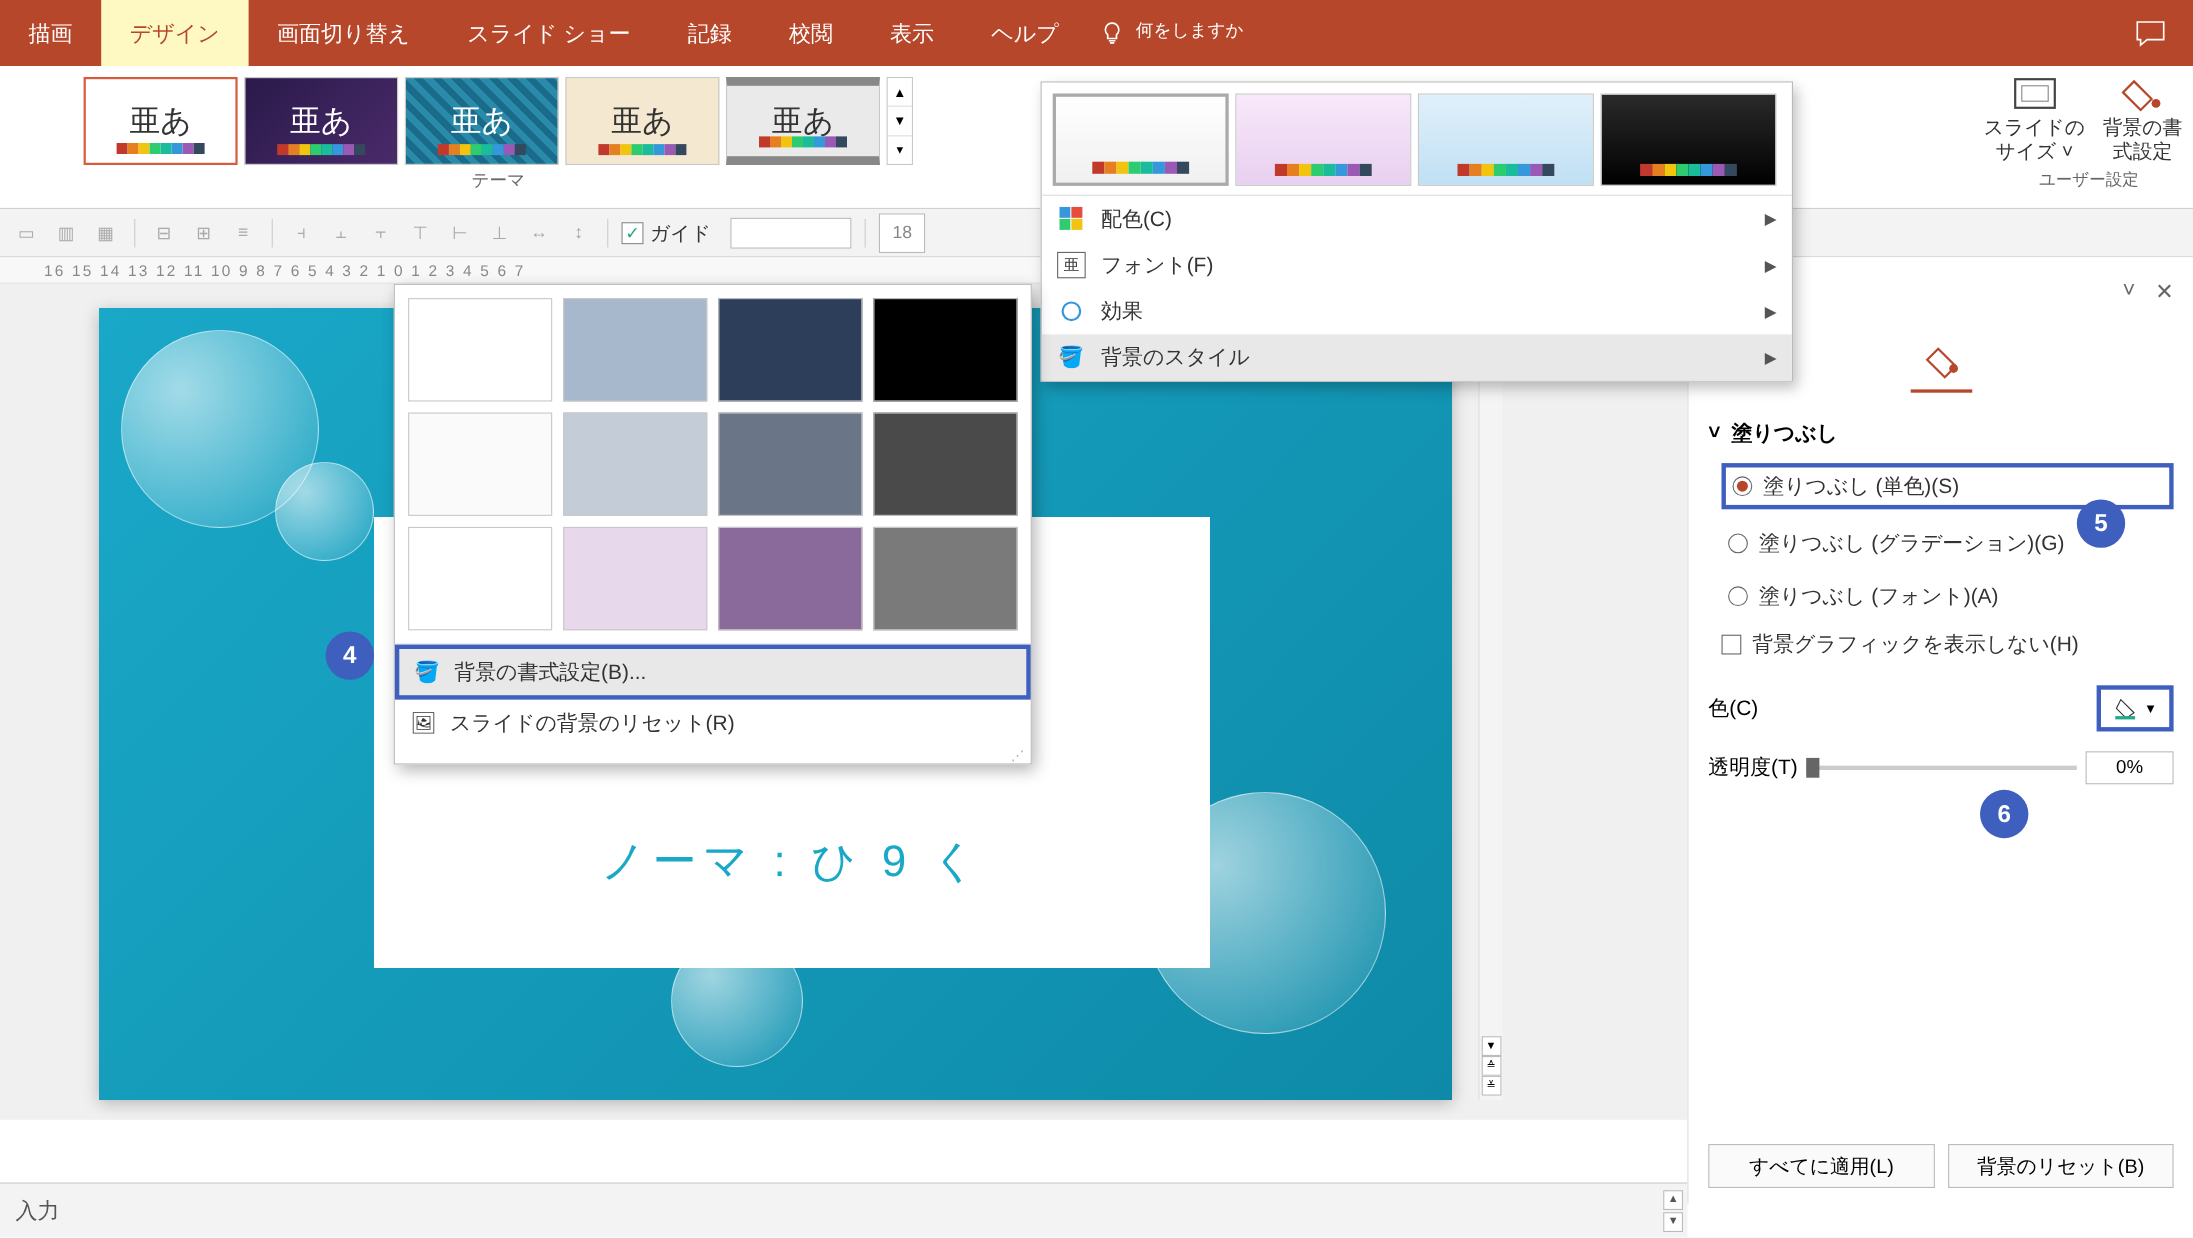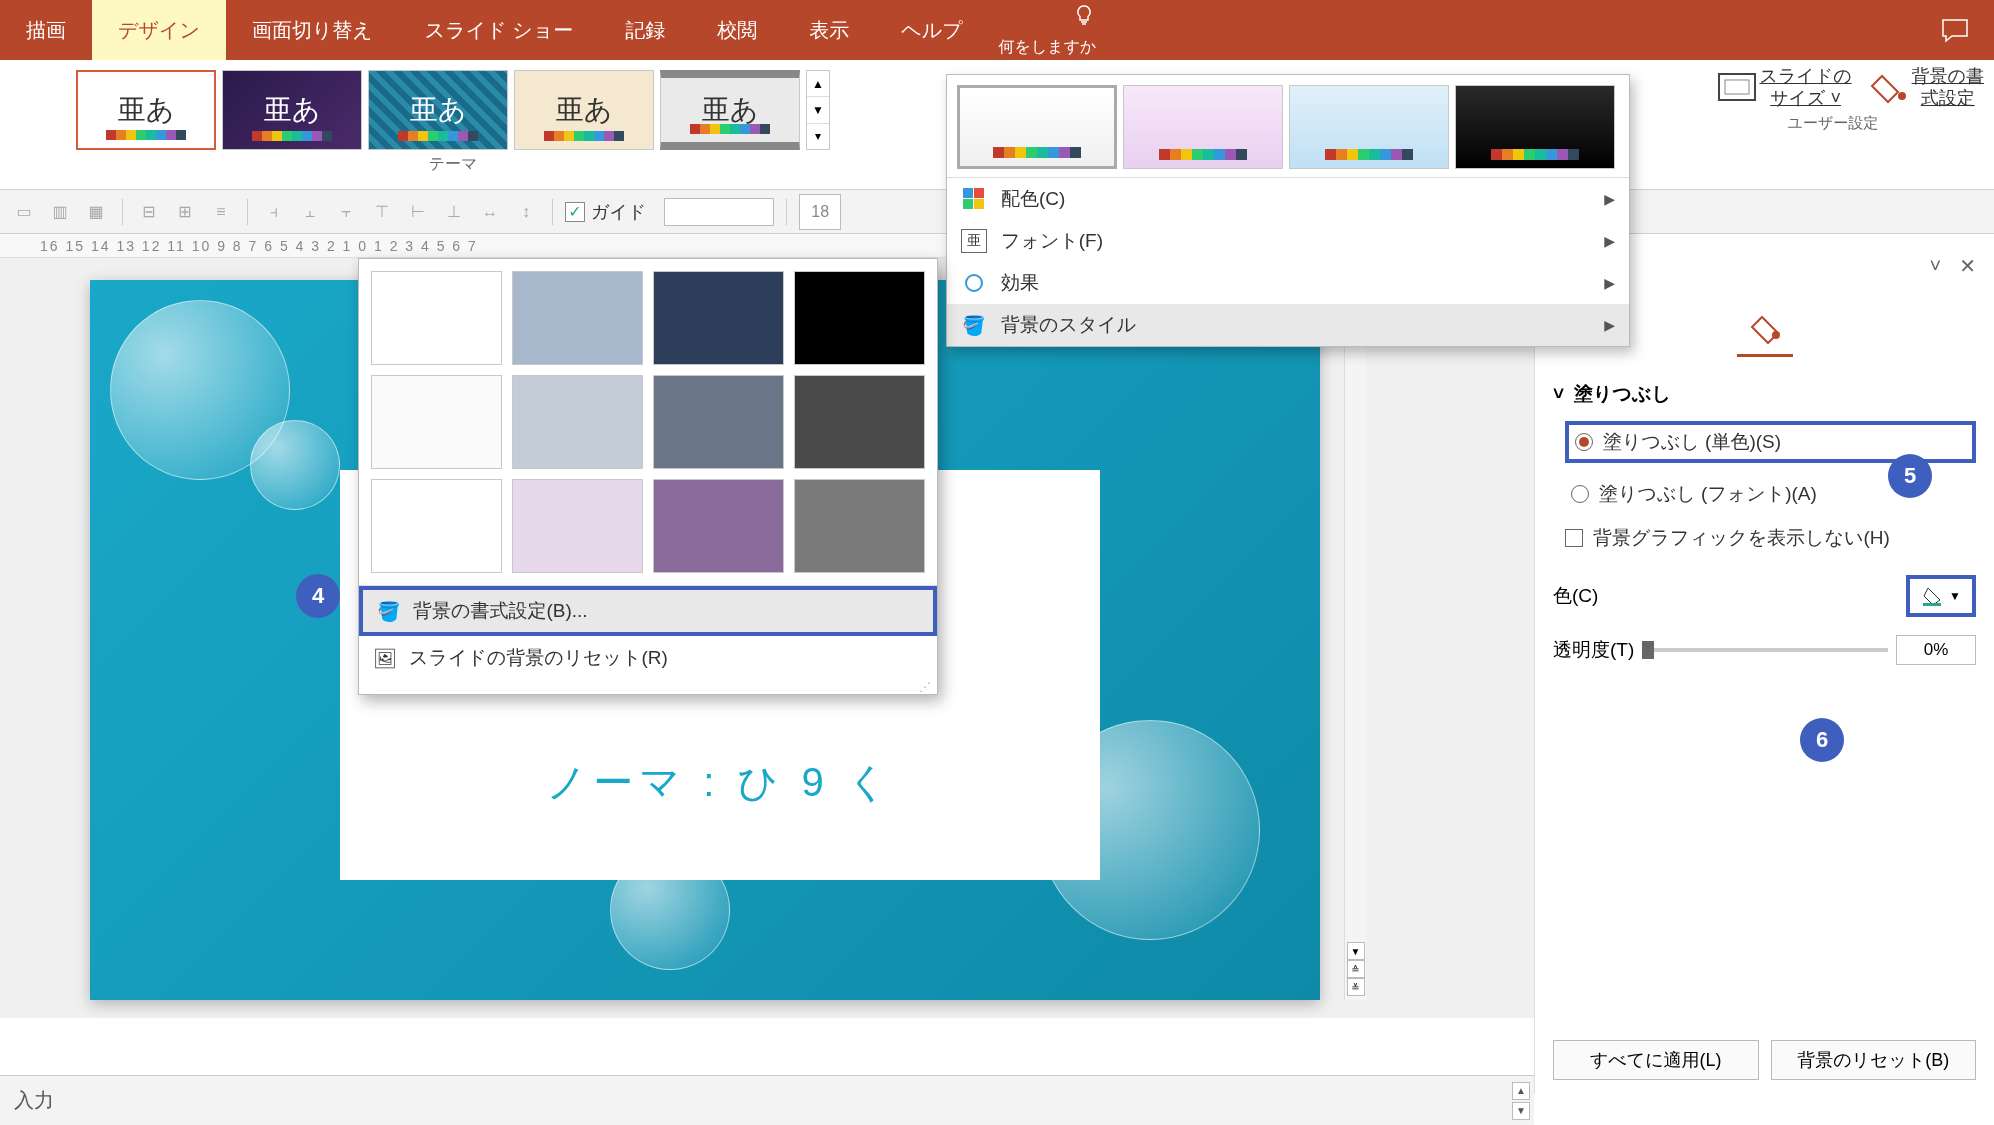--- a/index.html
+++ b/index.html
@@ -2,41 +2,41 @@
 <html><head>
 <meta charset="utf-8">
 <style>
 * { margin: 0; padding: 0; box-sizing: border-box; font-family: "Yu Gothic UI", "Meiryo", sans-serif; }
 body { background: #fff; width: 1994px; height: 1125px; overflow: hidden; position: relative; }
 
 
 .ribbon-tabs { background: #b7472a; height: 60px; display: flex; align-items: center; padding-left: 0; color: #fff; }
 .ribbon-tab { padding: 0 26px; height: 60px; display: flex; align-items: center; font-size: 20px; cursor: pointer; }
 .ribbon-tab.active { background: #fef9c3; color: #b7472a; }
-.ribbon-help { display: flex; align-items: flex-end; gap: 10px; margin-left: 10px; flex-direction: column; }
+.ribbon-help { display: flex; align-items: flex-start; gap: 10px; margin-left: 10px; }
 .ribbon-spacer { flex: 1; }
 .comment-icon { width: 30px; height: 26px; margin-right: 24px; }
 
 
 .ribbon-content { background: #fff; height: 130px; border-bottom: 1px solid #d0d0d0; display: flex; align-items: flex-start; padding: 10px 0 0 10px; position: relative; }
 .themes-group { display: flex; flex-direction: column; align-items: center; }
 .themes-row { display: flex; gap: 6px; }
 .theme-thumb { width: 140px; height: 80px; border: 1px solid #c8c8c8; display: flex; flex-direction: column; align-items: center; justify-content: center; position: relative; font-size: 28px; font-weight: 300; }
 .theme-thumb.first { border: 2px solid #d85a3a; }
 .theme-thumb .label { font-family: serif; }
 .theme-thumb .pal { position: absolute; bottom: 8px; display: flex; }
 .theme-thumb .pal span { width: 10px; height: 10px; }
 .theme-more { width: 24px; height: 80px; border: 1px solid #c8c8c8; display: flex; flex-direction: column; }
 .theme-more div { flex: 1; display: flex; align-items: center; justify-content: center; font-size: 12px; border-bottom: 1px solid #ddd; }
 .theme-more div:last-child { border: none; }
 .group-label { font-size: 16px; color: #666; margin-top: 4px; }
 
 
 .ribbon-right { position: absolute; right: 10px; top: 6px; display: flex; gap: 16px; align-items: flex-start; }
-.ribbon-right .btn { display: flex; flex-direction: row; align-items: center; font-size: 18px; color: #333; text-decoration: underline; }
+.ribbon-right .btn { display: flex; flex-direction: column; align-items: center; font-size: 18px; color: #333; }
 .ribbon-right .btn .ic { width: 44px; height: 38px; margin-bottom: 2px; }
 .ribbon-right .grp-label { position: absolute; right: 10px; bottom: -2px; font-size: 15px; color: #666; }
 
 
 .variants-panel { position: absolute; left: 946px; top: 74px; width: 684px; background: #fff; border: 1px solid #bbb; box-shadow: 4px 6px 12px rgba(0,0,0,0.25); z-index: 50; }
 .variants-row { display: flex; gap: 6px; padding: 10px 10px 8px 10px; }
 .variant-thumb { width: 160px; height: 84px; border: 1px solid #c8c8c8; position: relative; display: flex; align-items: flex-end; justify-content: center; }
 .variant-thumb.sel { border: 3px solid #aaa; background: #eee; }
 .variant-thumb .pal { display: flex; margin-bottom: 8px; }
 .variant-thumb .pal span { width: 11px; height: 11px; }
@@ -419,20 +419,24 @@
       <span>˅</span>
       <span>塗りつぶし</span>
     </div>
   <div class="fp-radio-group">
     <div class="fp-radio selected">
         <span class="r"></span>
         <span>塗りつぶし (単色)(S)</span>
       </div>
     <div class="fp-radio">
         <span class="r"></span>
+        <span>塗りつぶし (グラデーション)(G)</span>
+      </div>
+    <div class="fp-radio">
+        <span class="r"></span>
         <span>塗りつぶし (フォント)(A)</span>
       </div>
     <div class="fp-check">
         <span class="c"></span>
         <span>背景グラフィックを表示しない(H)</span>
       </div>
   </div>
   <div class="fp-field">
     <span>色(C)</span>
     <div class="fp-color-btn">

